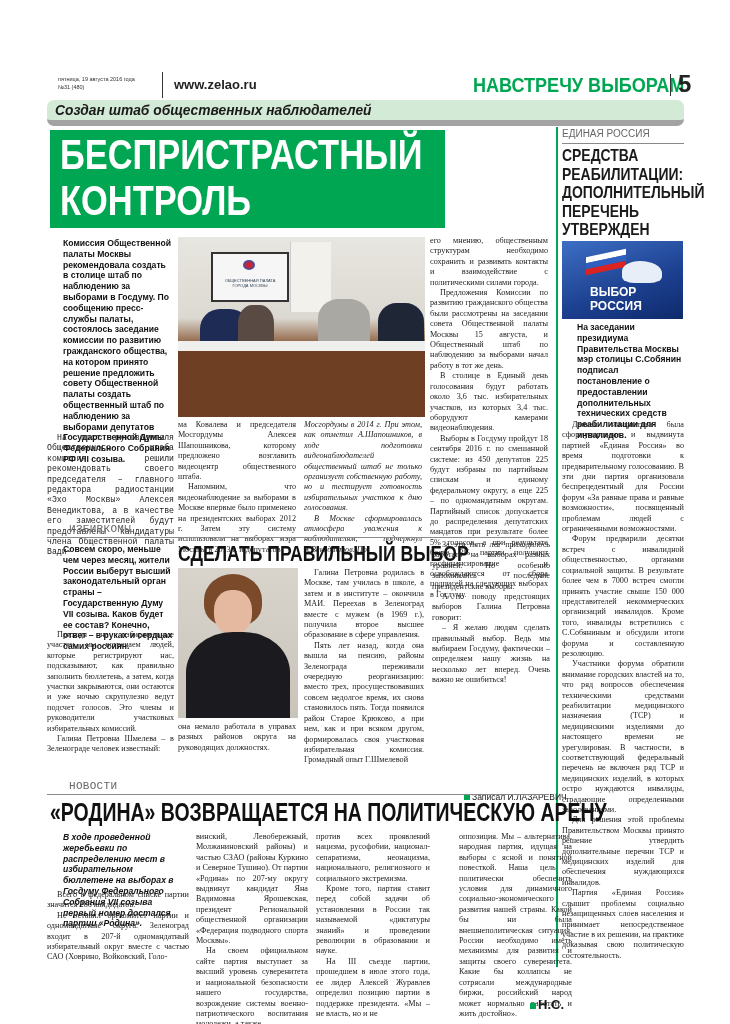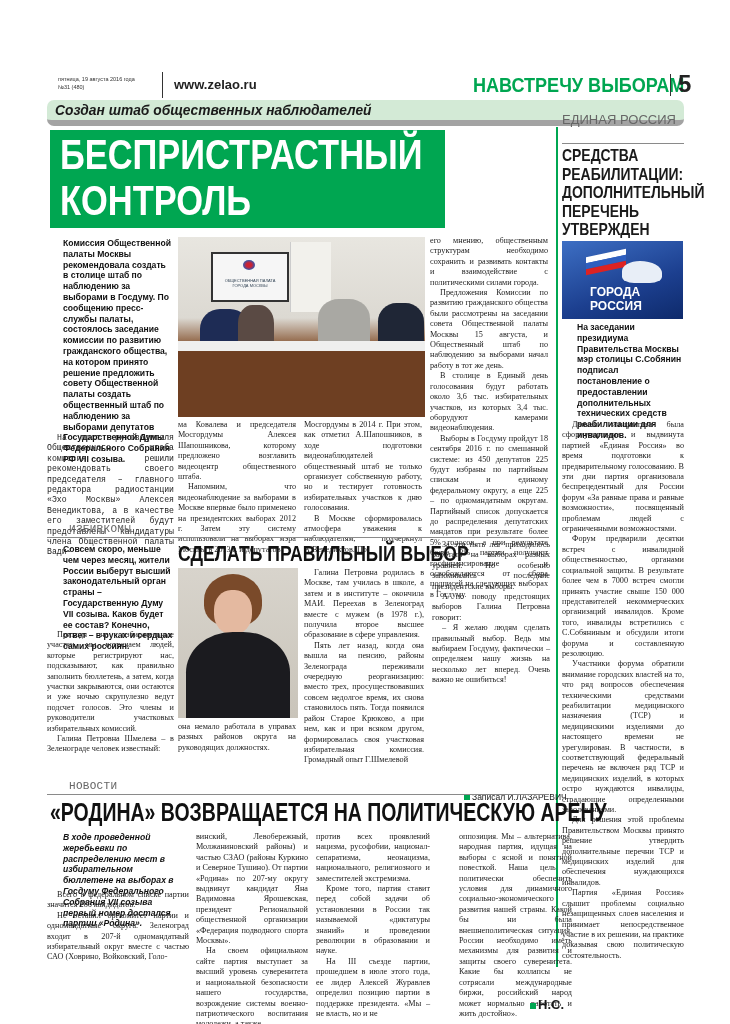--- a/index.html
+++ b/index.html
@@ -50,49 +50,49 @@
   <div class="abs" style="left:0;top:104px;width:247px;height:10px;background:#efefee;"></div>
 </div>
 
 <div class="abs txt" style="left:47px;top:433px;width:127px;font-family:Liberation Mono, monospace;">
     <p>На пост руководителя Общественного штаба комиссия решили рекомендовать своего председателя – главного редактора радиостанции «Эхо Москвы» Алексея Венедиктова, а в качестве его заместителей будут представлены кандидатуры члена Общественной палаты Вади-</p>
   </div>
 <div class="abs txt" style="left:178px;top:420px;width:118px;">
   <p style="text-indent:0">ма Ковалева и председателя Мосгордумы Алексея Шапошникова, которому предложено возглавить видеоцентр общественного штаба.</p>
   <p>Напомним, что видеонаблюдение за выборами в Москве впервые было применено на президентских выборах 2012 г. Затем эту систему использовали на выборах мэра Москвы в 2013 г. и депутатов</p>
 </div>
-<div class="abs txt" style="left:304px;top:420px;width:118px;">
+<div class="abs txt" style="left:304px;top:420px;width:118px;font-style:italic;">
   <p style="text-indent:0">Мосгордумы в 2014 г. При этом, как отметил А.Шапошников, в ходе подготовки видеонаблюдателей общественный штаб не только организует собственную работу, но и тестирует готовность избирательных участков к дню голосования.</p>
   <p>В Москве сформировалась атмосфера уважения к наблюдателям, подчеркнул А.Венедиктов. По</p>
 </div>
 <div class="abs txt" style="left:430px;top:236px;width:118px;">
   <p style="text-indent:0">его мнению, общественным структурам необходимо сохранить и развивать контакты и взаимодействие с политическими силами города.</p>
   <p>Предложения Комиссии по развитию гражданского общества были рассмотрены на заседании совета Общественной палаты Москвы 15 августа, и Общественный штаб по наблюдению за выборами начал работу в тот же день.</p>
   <p>В столице в Единый день голосования будут работать около 3,6 тыс. избирательных участков, из которых 3,4 тыс. оборудуют камерами видеонаблюдения.</p>
   <p>Выборы в Госдуму пройдут 18 сентября 2016 г. по смешанной системе: из 450 депутатов 225 будут избраны по партийным спискам и единому федеральному округу, а еще 225 – по одномандатным округам. Партийный список допускается до распределения депутатских мандатов при результате более 5% голосов, а при результате более 3% партии получают госфинансирование и освобождаются от сбора подписей на следующих выборах в Госдуму.</p>
 </div>
 
 <div class="abs" style="left:556px;top:127px;width:2px;height:840px;background:#00a651;"></div>
-<div class="abs" style="left:562px;top:112px;font-size:13px;color:#666;">ЕДИНАЯ РОССИЯ</div>
+<div class="abs" style="left:562px;top:128px;font-size:10px;color:#666;">ЕДИНАЯ РОССИЯ</div>
 <div class="abs rule" style="left:562px;top:143px;width:122px;"></div>
 <div class="abs" style="left:562px;top:147px;width:130px;">
   <div class="cond" style="font-size:17px;line-height:18.5px;transform:scaleX(0.82);">СРЕДСТВА</div>
   <div class="cond" style="font-size:17px;line-height:18.5px;transform:scaleX(0.82);">РЕАБИЛИТАЦИИ:</div>
   <div class="cond" style="font-size:17px;line-height:18.5px;transform:scaleX(0.82);">ДОПОЛНИТЕЛЬНЫЙ</div>
   <div class="cond" style="font-size:17px;line-height:18.5px;transform:scaleX(0.82);">ПЕРЕЧЕНЬ</div>
   <div class="cond" style="font-size:17px;line-height:18.5px;transform:scaleX(0.82);">УТВЕРЖДЕН</div>
 </div>
 <div class="abs" style="left:562px;top:241px;width:121px;height:78px;background:linear-gradient(160deg,#3d6fc4 0%,#1c3f8f 60%,#0e2a6b 100%);overflow:hidden;">
   <div class="abs" style="left:24px;top:12px;width:40px;height:18px;transform:skewY(-12deg);">
     <div style="height:6px;background:#fff;"></div>
       <div style="height:6px;background:#2f5fc0;"></div>
       <div style="height:6px;background:#d22;"></div>
   </div>
   <div class="abs" style="left:60px;top:20px;width:40px;height:22px;background:#e8eef7;border-radius:45% 55% 30% 30%;"></div>
-  <div class="abs" style="left:28px;top:44px;font-size:12px;font-weight:bold;color:#fff;">ГОРОДА</div>
+  <div class="abs" style="left:28px;top:44px;font-size:12px;font-weight:bold;color:#fff;">ВЫБОР</div>
   <div class="abs" style="left:28px;top:58px;font-size:12px;font-weight:bold;color:#fff;">РОССИЯ</div>
 </div>
 <div class="abs lead" style="left:577px;top:322px;width:105px;">На заседании президиума Правительства Москвы мэр столицы С.Собянин подписал постановление о предоставлении дополнительных технических средств реабилитации для инвалидов.</div>
 <div class="abs txt" style="left:562px;top:420px;width:122px;">
   <p>Данная инициатива была сформулирована и выдвинута партией «Единая Россия» во время подготовки к предварительному голосованию. В эти дни партия организовала беспрецедентный для России форум «За равные права и равные возможности», посвященный проблемам людей с ограниченными возможностями.</p>
   <p>Форум предварили десятки встреч с инвалидной общественностью, органами социальной защиты. В результате более чем в 7000 встреч смогли принять участие свыше 150 000 представителей некоммерческих организаций инвалидов. Кроме того, инвалиды встретились с С.Собяниным и обсудили итоги форума и составленную резолюцию.</p>
   <p>Участники форума обратили внимание городских властей на то, что ряд вопросов обеспечения техническими средствами реабилитации медицинского назначения (ТСР) и медицинскими изделиями до настоящего времени не урегулирован. В частности, в соответствующий федеральный перечень не включен ряд ТСР и медицинских изделий, в которых остро нуждаются инвалиды, страдающие определенными заболеваниями.</p>
   <p>Для решения этой проблемы Правительством Москвы принято решение утвердить дополнительные перечни ТСР и медицинских изделий для обеспечения нуждающихся инвалидов.</p>
   <p>Партия «Единая Россия» слышит проблемы социально незащищенных слоев населения и принимает непосредственное участие в их решении, на практике доказывая свою политическую состоятельность.</p>
 </div>
@@ -105,21 +105,21 @@
   <p>Приходя на избирательные участки, мы встречаем людей, которые регистрируют нас, подсказывают, как правильно заполнить бюллетень, а затем, когда участки закрываются, они остаются и уже ночью скрупулезно ведут подсчет голосов. Это члены и руководители участковых избирательных комиссий.</p>
   <p>Галина Петровна Шмелева – в Зеленограде человек известный:</p>
 </div>
 <div class="abs" style="left:178px;top:568px;width:120px;height:150px;background:linear-gradient(180deg,#d8d4cc 0%,#c9c4ba 100%);overflow:hidden;">
   <div class="abs" style="left:26px;top:6px;width:58px;height:52px;border-radius:50% 50% 40% 40%;background:#7a4a2a;"></div>
   <div class="abs" style="left:36px;top:22px;width:38px;height:44px;border-radius:45%;background:#e4b9a0;"></div>
   <div class="abs" style="left:8px;top:64px;width:104px;height:90px;border-radius:45% 45% 0 0;background:#1b1b1f;"></div>
 </div>
 <div class="abs txt" style="left:178px;top:722px;width:118px;">она немало работала в управах разных районов округа на руководящих должностях.</div>
 <div class="abs txt" style="left:304px;top:568px;width:120px;">
-  <p>Галина Петровна родилась в Москве, там училась в школе, а затем и в институте – окончила МАИ. Переехав в Зеленоград вместе с мужем (в 1978 г.), получила второе высшее образование в сфере управления.</p>
+  <p>Галина Петровна родилась в Москве, там училась в школе, а затем и в институте – окончила МАИ. Переехав в Зеленоград вместе с мужем (в 1969 г.), получила второе высшее образование в сфере управления.</p>
   <p>Пять лет назад, когда она вышла на пенсию, районы Зеленограда переживали очередную реорганизацию: вместо трех, просуществовавших совсем недолгое время, их снова становилось пять. Тогда появился район Старое Крюково, а при нем, как и при всяком другом, формировалась своя участковая избирательная комиссия. Громадный опыт Г.Шмелевой</p>
 </div>
 <div class="abs txt" style="left:432px;top:540px;width:118px;">
   <p>За эти пять лет приходилось работать на выборах разных уровней. Но особенно запомнились последние президентские выборы.</p>
   <p>А по поводу предстоящих выборов Галина Петровна говорит:</p>
   <p>– Я желаю людям сделать правильный выбор. Ведь мы выбираем Госдуму, фактически – определяем нашу жизнь на несколько лет вперед. Очень важно не ошибиться!</p>
 </div>
 <div class="abs" style="left:464px;top:763px;font-size:8.5px;font-weight:normal;white-space:nowrap;margin-top:29px;">
   <span style="display:inline-block;width:6px;height:6px;background:#00a651;margin-right:2px;"></span><span>Записал И.ЛАЗАРЕВИЧ</span>
 </div>
@@ -130,21 +130,21 @@
 <div class="abs lead" style="left:63px;top:832px;width:120px;font-style:italic;">В ходе проведенной жеребьевки по распределению мест в избирательном бюллетене на выборах в Госдуму Федерального Собрания VII созыва первый номер достался партии «Родина».</div>
 <div class="abs txt" style="left:47px;top:890px;width:142px;">
   <p>Всего в федеральном списке партии значится 286 кандидатов.</p>
   <p>Не оставил оргкомитет партии и одномандатные округа. Зеленоград входит в 207-й одномандатный избирательный округ вместе с частью САО (Ховрино, Войковский, Голо-</p>
 </div>
 <div class="abs txt" style="left:196px;top:832px;width:112px;">
   <p style="text-indent:0">винский, Левобережный, Молжаниновский районы) и частью СЗАО (районы Куркино и Северное Тушино). От партии «Родина» по 207-му округу выдвинут кандидат Яна Вадимовна Ярошевская, президент Региональной общественной организации «Федерация подводного спорта Москвы».</p>
   <p>На своем официальном сайте партия выступает за высший уровень суверенитета и национальной безопасности нашего государства, возрождение системы военно-патриотического воспитания молодежи, а также</p>
 </div>
 <div class="abs txt" style="left:316px;top:832px;width:114px;">
-  <p style="text-indent:0">против всех проявлений нацизма, русофобии, национал-сепаратизма, неонацизма, национального, религиозного и заместителей экстремизма.</p>
+  <p style="text-indent:0">против всех проявлений нацизма, русофобии, национал-сепаратизма, неонацизма, национального, религиозного и социального экстремизма.</p>
   <p>Кроме того, партия ставит перед собой задачи об установлении в России так называемой «диктатуры знаний» и проведении революции в образовании и науке.</p>
   <p>На III съезде партии, прошедшем в июле этого года, ее лидер Алексей Журавлев определил позицию партии в поддержке президента. «Мы – не власть, но и не</p>
 </div>
 <div class="abs txt" style="left:459px;top:832px;width:113px;">
   <p style="text-indent:0">оппозиция. Мы – альтернатива, народная партия, идущая на выборы с ясной и понятной повесткой. Наша цель – политически обеспечить условия для динамичного социально-экономического развития нашей страны. Какой бы ни была внешнеполитическая ситуация, России необходимо иметь механизмы для развития и защиты своего суверенитета. Какие бы коллапсы не сотрясали международные биржи, российский народ может нормально работать и жить достойно».</p>
 </div>
 <div class="abs" style="left:530px;top:997px;font-size:13px;font-weight:bold;white-space:nowrap;">
   <span style="display:inline-block;width:6px;height:6px;background:#00a651;margin-right:2px;"></span><span>Н.С.</span>
 </div>
 

